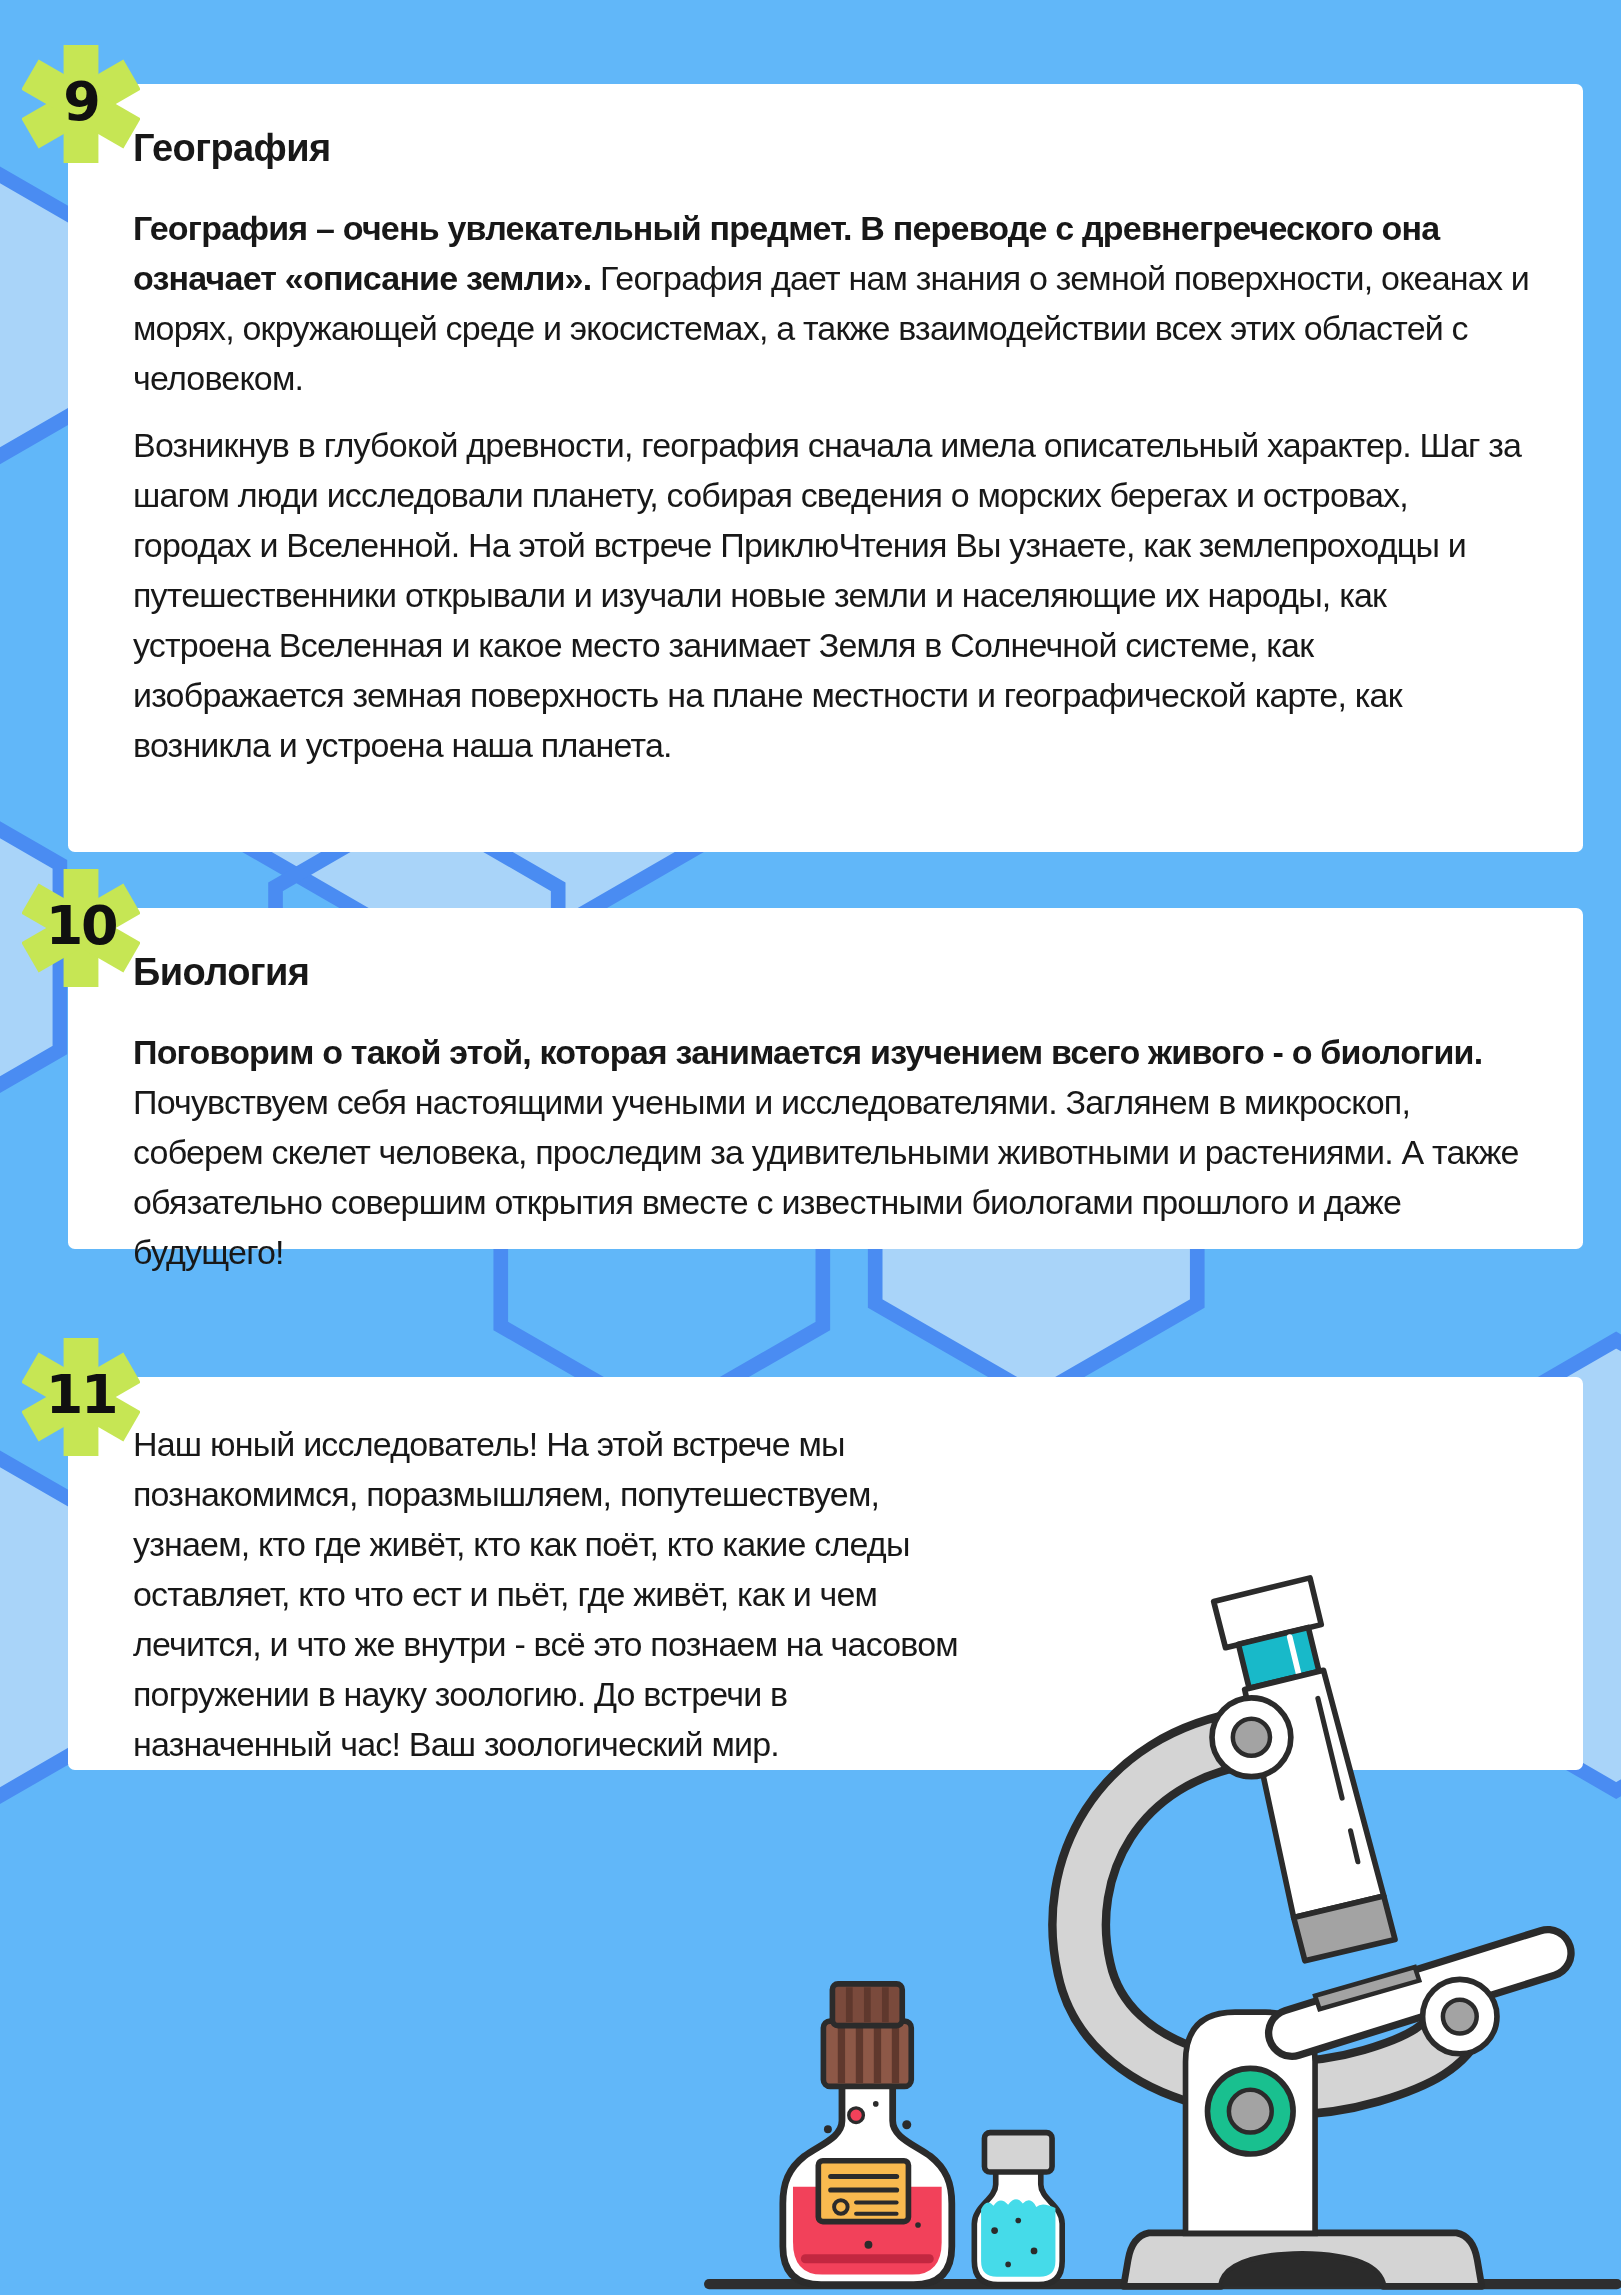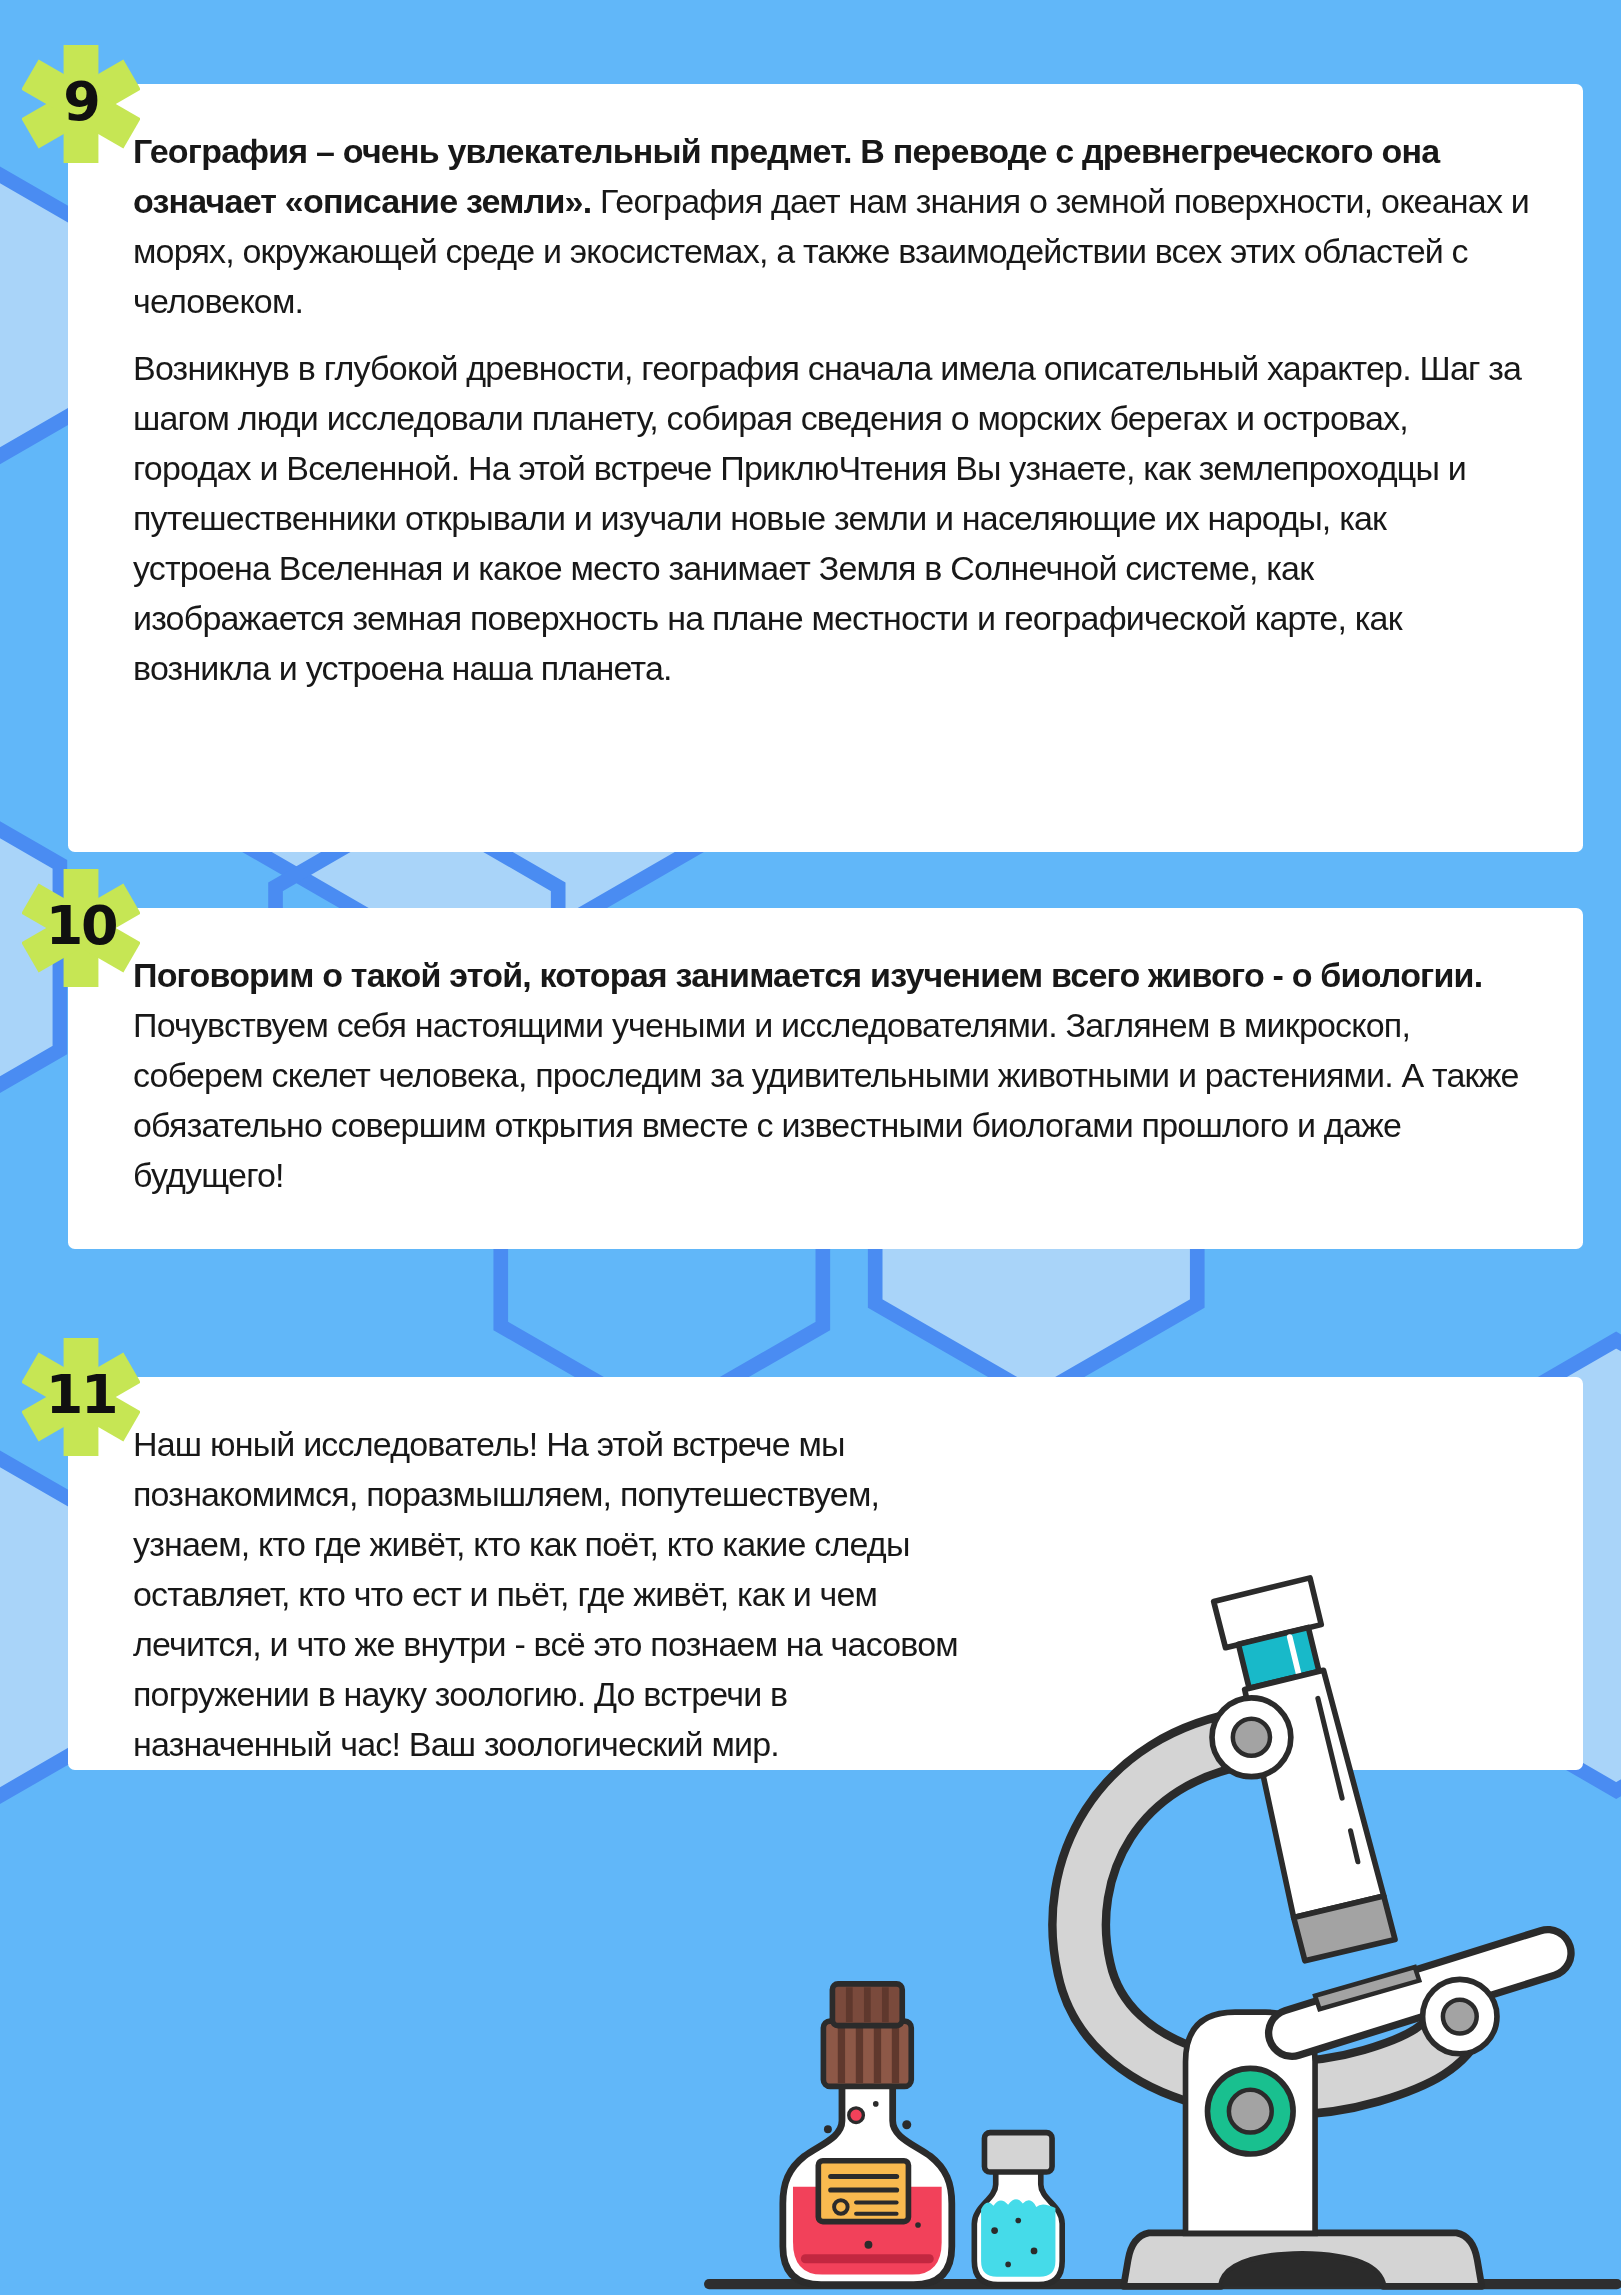--- a/index.html
+++ b/index.html
@@ -46,37 +46,39 @@
     <div class="badge">
       <svg width="118" height="118" viewBox="0 0 210 210">
         <g style="fill:var(--lime)">
           <rect x="74" y="0" width="62" height="210"></rect>
           <rect x="74" y="0" width="62" height="210" transform="rotate(60 105 105)"></rect>
           <rect x="74" y="0" width="62" height="210" transform="rotate(120 105 105)"></rect>
         </g>
       </svg>
       <span class="num">9</span>
     </div>
+    <h2 class="section-title">География</h2>
     <div class="body">
         <p><b>География – очень увлекательный предмет. В переводе с древнегреческого она означает «описание земли». </b><span>География дает нам знания о земной поверхности, океанах и морях, окружающей среде и экосистемах, а также взаимодействии всех этих областей с человеком.</span></p>
         <p><span>Возникнув в глубокой древности, география сначала имела описательный характер. Шаг  за шагом люди исследовали планету, собирая сведения о морских берегах и островах, городах и Вселенной. На этой встрече ПриклюЧтения Вы узнаете, как землепроходцы и путешественники открывали и изучали новые земли и населяющие их народы, как устроена Вселенная и какое место занимает Земля в Солнечной системе, как изображается земная поверхность на плане местности и географической карте, как возникла и устроена наша планета.</span></p>
       </div>
   </section>
 
   <section class="card card-biology">
     <div class="badge">
       <svg width="118" height="118" viewBox="0 0 210 210">
         <g style="fill:var(--lime)">
           <rect x="74" y="0" width="62" height="210"></rect>
           <rect x="74" y="0" width="62" height="210" transform="rotate(60 105 105)"></rect>
           <rect x="74" y="0" width="62" height="210" transform="rotate(120 105 105)"></rect>
         </g>
       </svg>
       <span class="num">10</span>
     </div>
+    <h2 class="section-title">Биология</h2>
     <div class="body">
         <p><b>Поговорим о такой этой, которая занимается изучением всего живого - о биологии. </b><span>Почувствуем себя настоящими учеными и исследователями. Заглянем в микроскоп, соберем скелет человека, проследим за удивительными животными и растениями. А также обязательно совершим открытия вместе с известными биологами прошлого и даже будущего!</span></p>
       </div>
   </section>
 
   <section class="card card-zoology">
     <div class="badge">
       <svg width="118" height="118" viewBox="0 0 210 210">
         <g style="fill:var(--lime)">
           <rect x="74" y="0" width="62" height="210"></rect>

